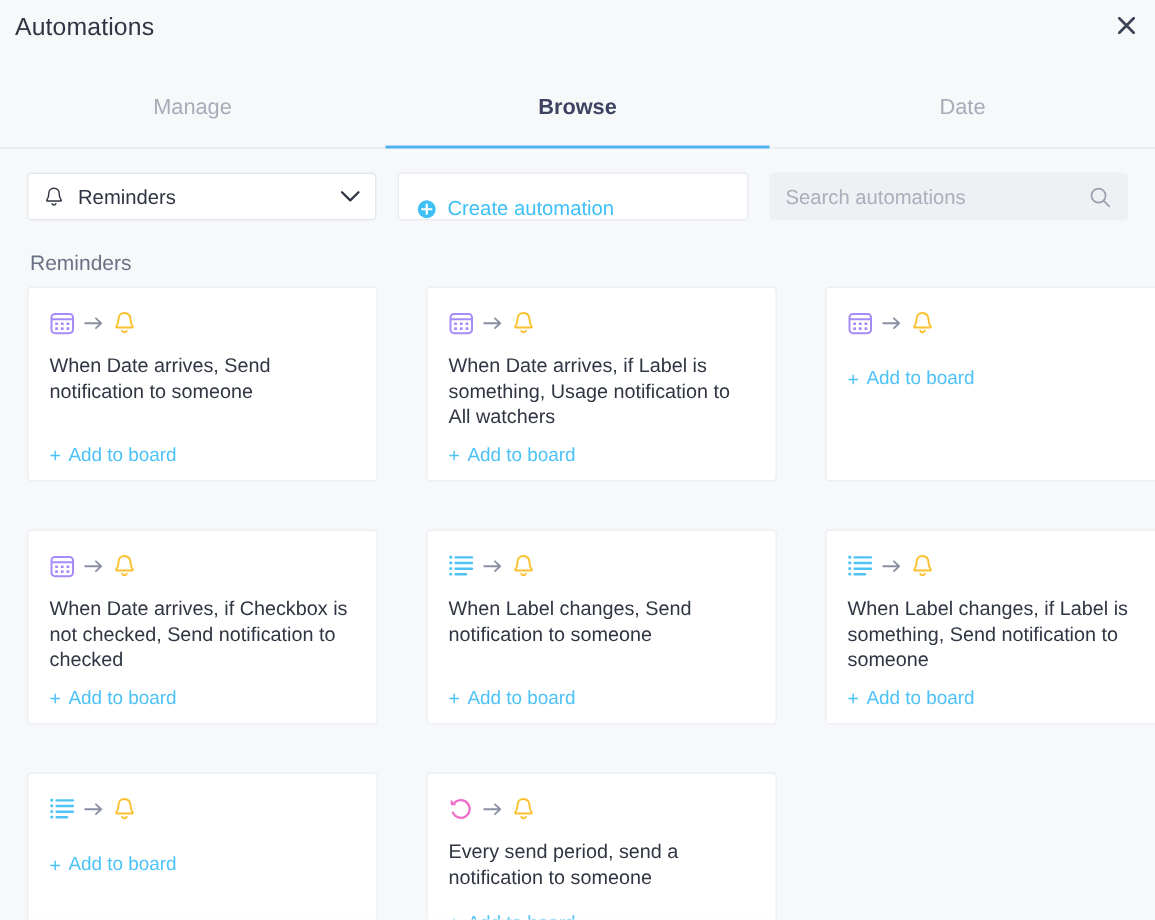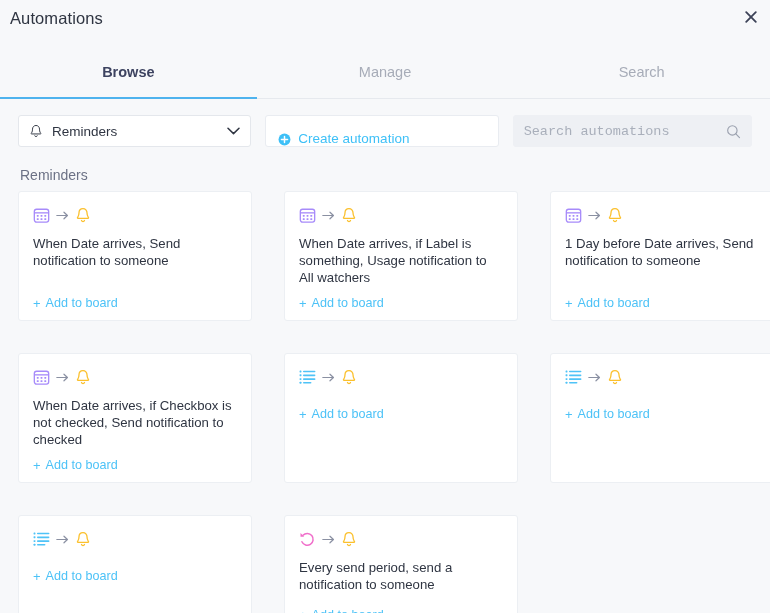--- a/index.html
+++ b/index.html
@@ -141,21 +141,21 @@
     align-items: center;
     padding: 0 10px;
     box-sizing: border-box;
     position: relative;
   }
   .search-box input {
     border: 0;
     background: transparent;
     outline: none;
     font-size: 13.5px;
-    font-family: Liberation Mono, monospace;
+    font-family: Liberation Sans, sans-serif;
     color: #5b6172;
     flex: 1;
     padding: 0;
   }
   .search-box input::placeholder {
     color: #a9afbb;
   }
 
   
   .section-title {
@@ -219,28 +219,28 @@
   <div class="modal-header">
     <div class="modal-title">Automations</div>
     <div class="close-btn">
       <svg width="12" height="12" viewBox="0 0 12 12" aria-hidden="true">
         <path d="M1.2 1.2 L10.8 10.8 M10.8 1.2 L1.2 10.8" stroke="#3c4257" stroke-width="1.8" stroke-linecap="round"></path>
       </svg>
     </div>
   </div>
 
   <div class="tabs">
+    <div class="tab">
+      <span>Manage</span>
+    </div>
     <div class="tab active">
       <span>Browse</span>
     </div>
     <div class="tab">
-      <span>Manage</span>
-    </div>
-    <div class="tab">
-      <span>Search</span>
+      <span>Date</span>
     </div>
   </div>
 
   <div class="toolbar">
 
     <div class="filter-select">
       <span class="bell-sm">
         <svg width="14" height="15" viewBox="0 0 16 17" aria-hidden="true">
           <path d="M8 1.6c-2.4 0-4 1.9-4 4.2 0 3.2-1.1 4.2-1.5 4.8-.2.3 0 .7.4.7h10.2c.4 0 .6-.4.4-.7-.4-.6-1.5-1.6-1.5-4.8 0-2.3-1.6-4.2-4-4.2z" fill="none" stroke="#2f3542" stroke-width="1.1" stroke-linejoin="round"></path>
           <path d="M6.6 13.4a1.5 1.5 0 0 0 2.8 0" fill="none" stroke="#2f3542" stroke-width="1.1" stroke-linecap="round"></path>
@@ -371,21 +371,20 @@
             <path d="M0.8 6h11.4 M8.6 2.4 L12.4 6 L8.6 9.6" fill="none" stroke="#8a90a2" stroke-width="1.3" stroke-linecap="round" stroke-linejoin="round"></path>
           </svg>
         </span>
         <span>
           <svg width="16" height="17" viewBox="0 0 16 17" aria-hidden="true">
             <path d="M8 1.6c-2.4 0-4 1.9-4 4.2 0 3.2-1.1 4.2-1.5 4.8-.2.3 0 .7.4.7h10.2c.4 0 .6-.4.4-.7-.4-.6-1.5-1.6-1.5-4.8 0-2.3-1.6-4.2-4-4.2z" fill="none" stroke="#fbc02d" stroke-width="1.3" stroke-linejoin="round"></path>
             <path d="M6.5 13.5a1.6 1.6 0 0 0 3 0" fill="none" stroke="#fbc02d" stroke-width="1.3" stroke-linecap="round"></path>
           </svg>
         </span>
       </div>
-      <div class="card-text">1 Day before Date arrives, Send notification to someone</div>
       <div class="add-link">
         <span class="plus-ic">+</span>
         <span>Add to board</span>
       </div>
     </div>
 
     <div class="card">
       <div class="card-icons">
         <span>
           <svg width="17" height="17" viewBox="0 0 18 18" aria-hidden="true">
@@ -441,20 +440,21 @@
             <path d="M0.8 6h11.4 M8.6 2.4 L12.4 6 L8.6 9.6" fill="none" stroke="#8a90a2" stroke-width="1.3" stroke-linecap="round" stroke-linejoin="round"></path>
           </svg>
         </span>
         <span>
           <svg width="16" height="17" viewBox="0 0 16 17" aria-hidden="true">
             <path d="M8 1.6c-2.4 0-4 1.9-4 4.2 0 3.2-1.1 4.2-1.5 4.8-.2.3 0 .7.4.7h10.2c.4 0 .6-.4.4-.7-.4-.6-1.5-1.6-1.5-4.8 0-2.3-1.6-4.2-4-4.2z" fill="none" stroke="#fbc02d" stroke-width="1.3" stroke-linejoin="round"></path>
             <path d="M6.5 13.5a1.6 1.6 0 0 0 3 0" fill="none" stroke="#fbc02d" stroke-width="1.3" stroke-linecap="round"></path>
           </svg>
         </span>
       </div>
+      <div class="card-text">When Label changes, Send notification to someone</div>
       <div class="add-link">
         <span class="plus-ic">+</span>
         <span>Add to board</span>
       </div>
     </div>
 
     <div class="card">
       <div class="card-icons">
         <span>
           <svg width="17" height="16" viewBox="0 0 18 16" aria-hidden="true">
@@ -475,20 +475,21 @@
             <path d="M0.8 6h11.4 M8.6 2.4 L12.4 6 L8.6 9.6" fill="none" stroke="#8a90a2" stroke-width="1.3" stroke-linecap="round" stroke-linejoin="round"></path>
           </svg>
         </span>
         <span>
           <svg width="16" height="17" viewBox="0 0 16 17" aria-hidden="true">
             <path d="M8 1.6c-2.4 0-4 1.9-4 4.2 0 3.2-1.1 4.2-1.5 4.8-.2.3 0 .7.4.7h10.2c.4 0 .6-.4.4-.7-.4-.6-1.5-1.6-1.5-4.8 0-2.3-1.6-4.2-4-4.2z" fill="none" stroke="#fbc02d" stroke-width="1.3" stroke-linejoin="round"></path>
             <path d="M6.5 13.5a1.6 1.6 0 0 0 3 0" fill="none" stroke="#fbc02d" stroke-width="1.3" stroke-linecap="round"></path>
           </svg>
         </span>
       </div>
+      <div class="card-text">When Label changes, if Label is something, Send notification to someone</div>
       <div class="add-link">
         <span class="plus-ic">+</span>
         <span>Add to board</span>
       </div>
     </div>
 
     <div class="card">
       <div class="card-icons">
         <span>
           <svg width="17" height="16" viewBox="0 0 18 16" aria-hidden="true">

